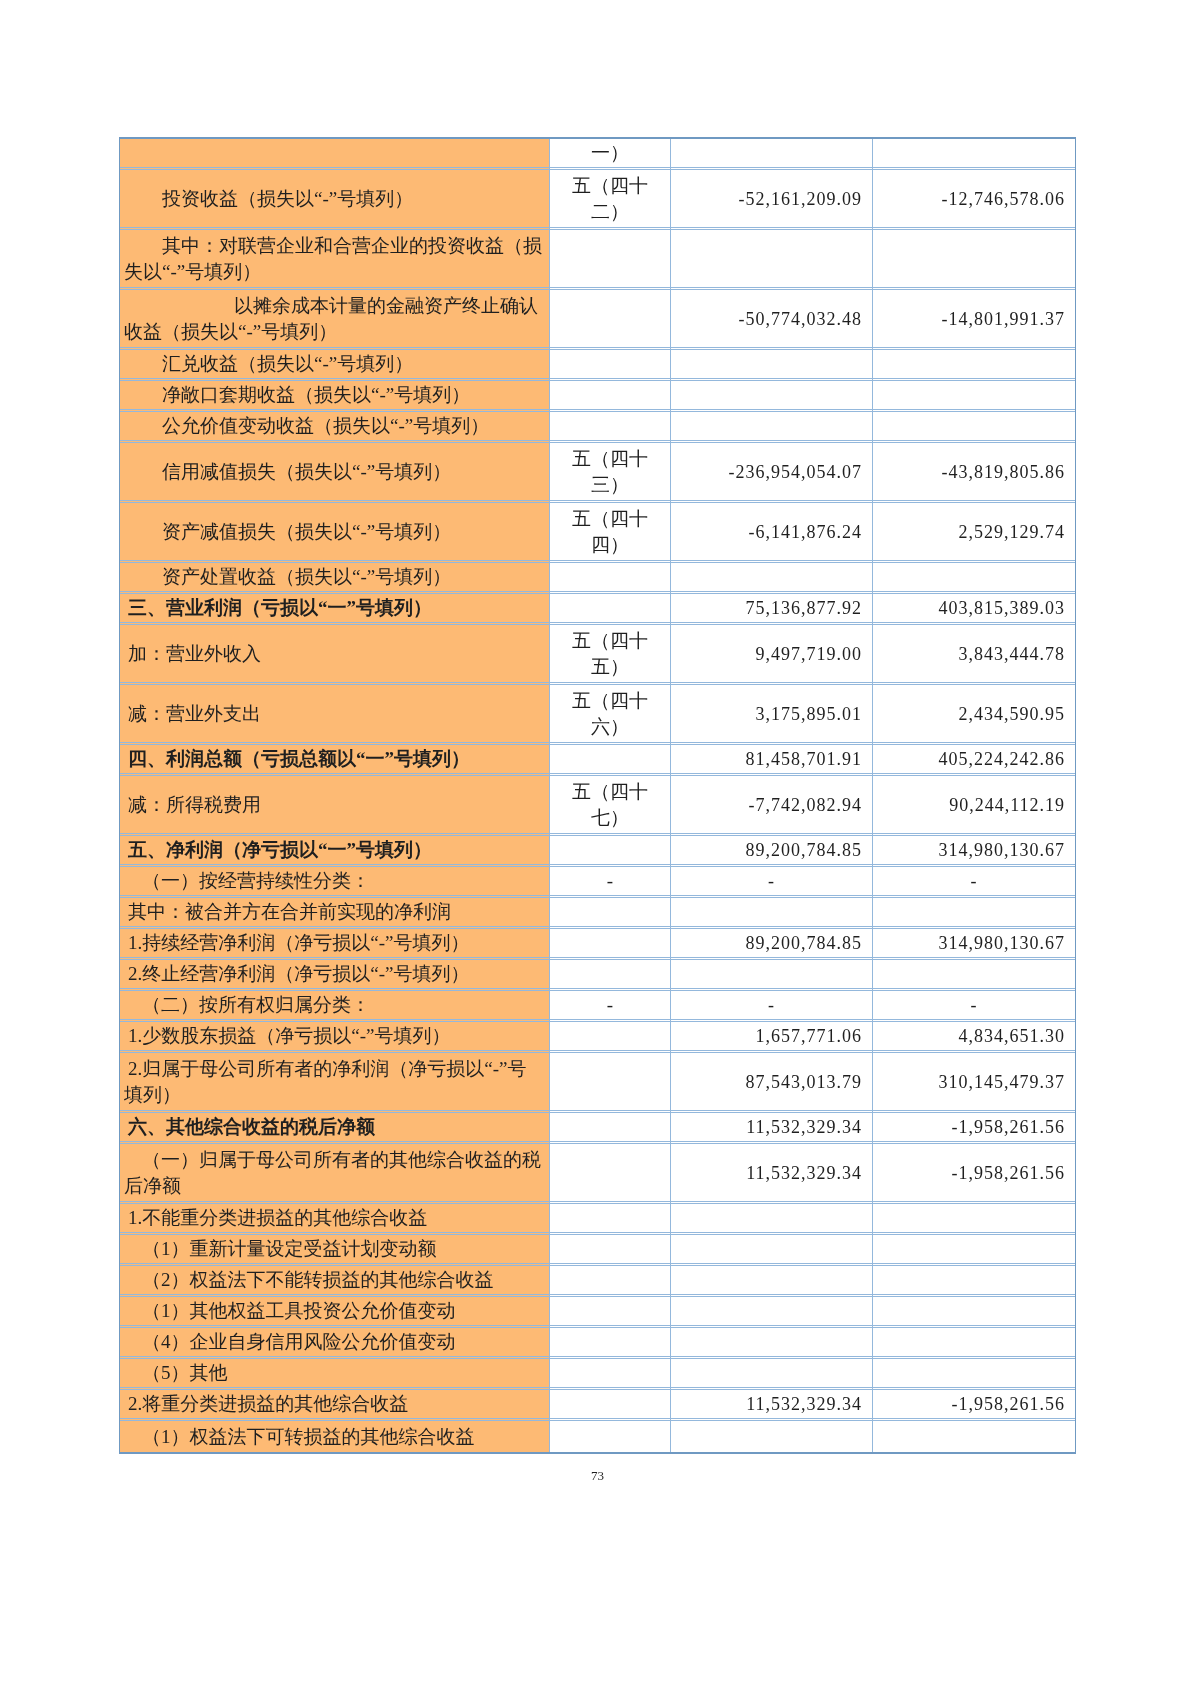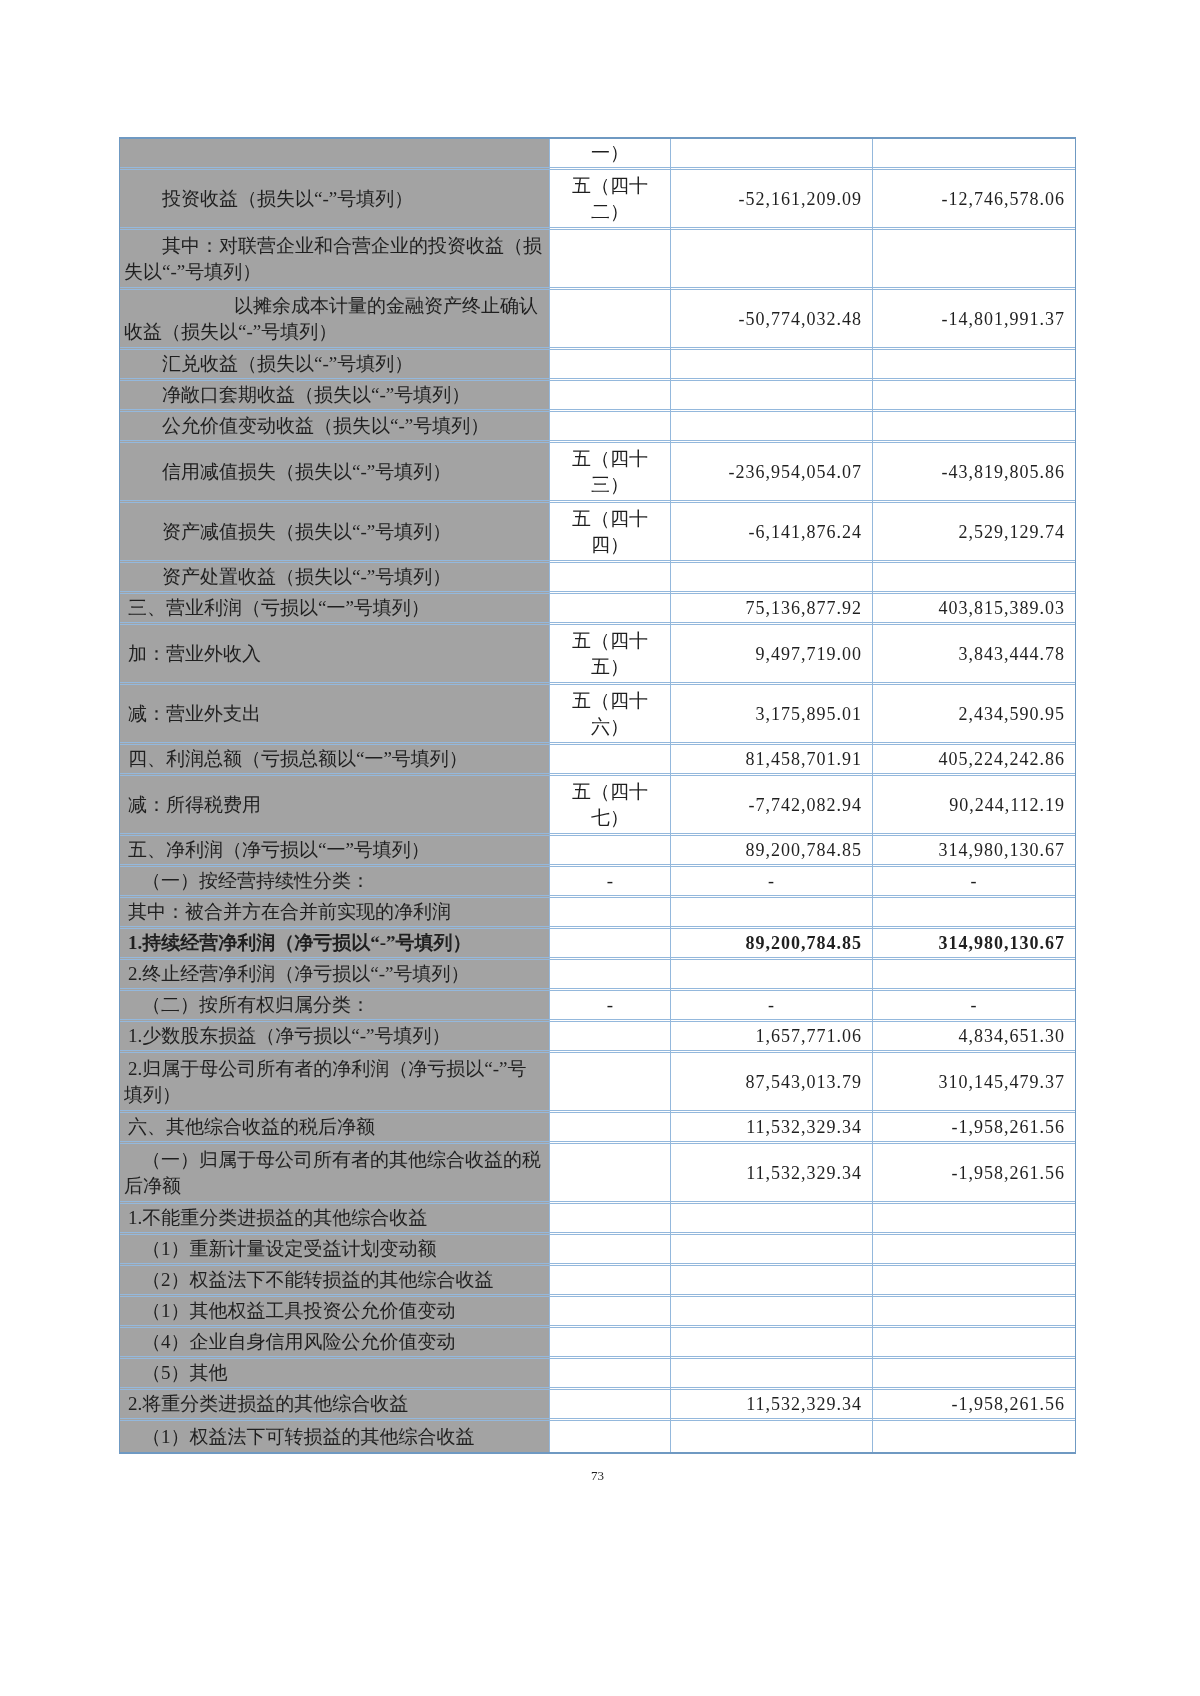--- a/index.html
+++ b/index.html
@@ -22,34 +22,34 @@
     border-right:1px solid #94b8dc;
     border-bottom:3px double #94b8dc;
     vertical-align:middle;
     font-size:19px;line-height:26px;
     padding:1px 4px;
     overflow:hidden;
     word-break:break-word;
   }
   td:last-child{border-right:none;}
   tr:last-child td{border-bottom:none;}
-  td.item{background:#a3a3a3;text-align:left;}
+  td.item{background:#fdba74;text-align:left;}
   td.note{text-align:center;padding:1px 8px;}
   td.num{
     text-align:right;padding-right:10px;
     font-size:18px;letter-spacing:1px;
     white-space:nowrap;
   }
   td.num.center{text-align:center;padding-right:4px;}
   td.note.center{text-align:center;}
   .ind0{text-indent:4px;}
   .ind1{text-indent:18px;}
   .ind2{text-indent:38px;}
   .ind3{text-indent:110px;}
-  .bold{font-weight:normal;}
+  .bold{font-weight:bold;}
   .page-number{
     margin-top:14px;
     width:100%;
     text-align:center;
     font-size:13px;
     color:#1f1f1f;
   }
 </style>
 </head>
 <body>
@@ -166,21 +166,21 @@
               <td class="note center">-</td>
               <td class="num center">-</td>
               <td class="num center">-</td>
             </tr>
             <tr style="height: 31px;">
               <td class="item ind0">其中：被合并方在合并前实现的净利润</td>
               <td class="note"></td>
               <td class="num"></td>
               <td class="num"></td>
             </tr>
-            <tr style="height: 31px; font-weight: bold;">
+            <tr style="height: 31px;">
               <td class="item ind0">1.持续经营净利润（净亏损以“-”号填列）</td>
               <td class="note"></td>
               <td class="num">89,200,784.85</td>
               <td class="num">314,980,130.67</td>
             </tr>
             <tr style="height: 31px;">
               <td class="item ind0">2.终止经营净利润（净亏损以“-”号填列）</td>
               <td class="note"></td>
               <td class="num"></td>
               <td class="num"></td>

